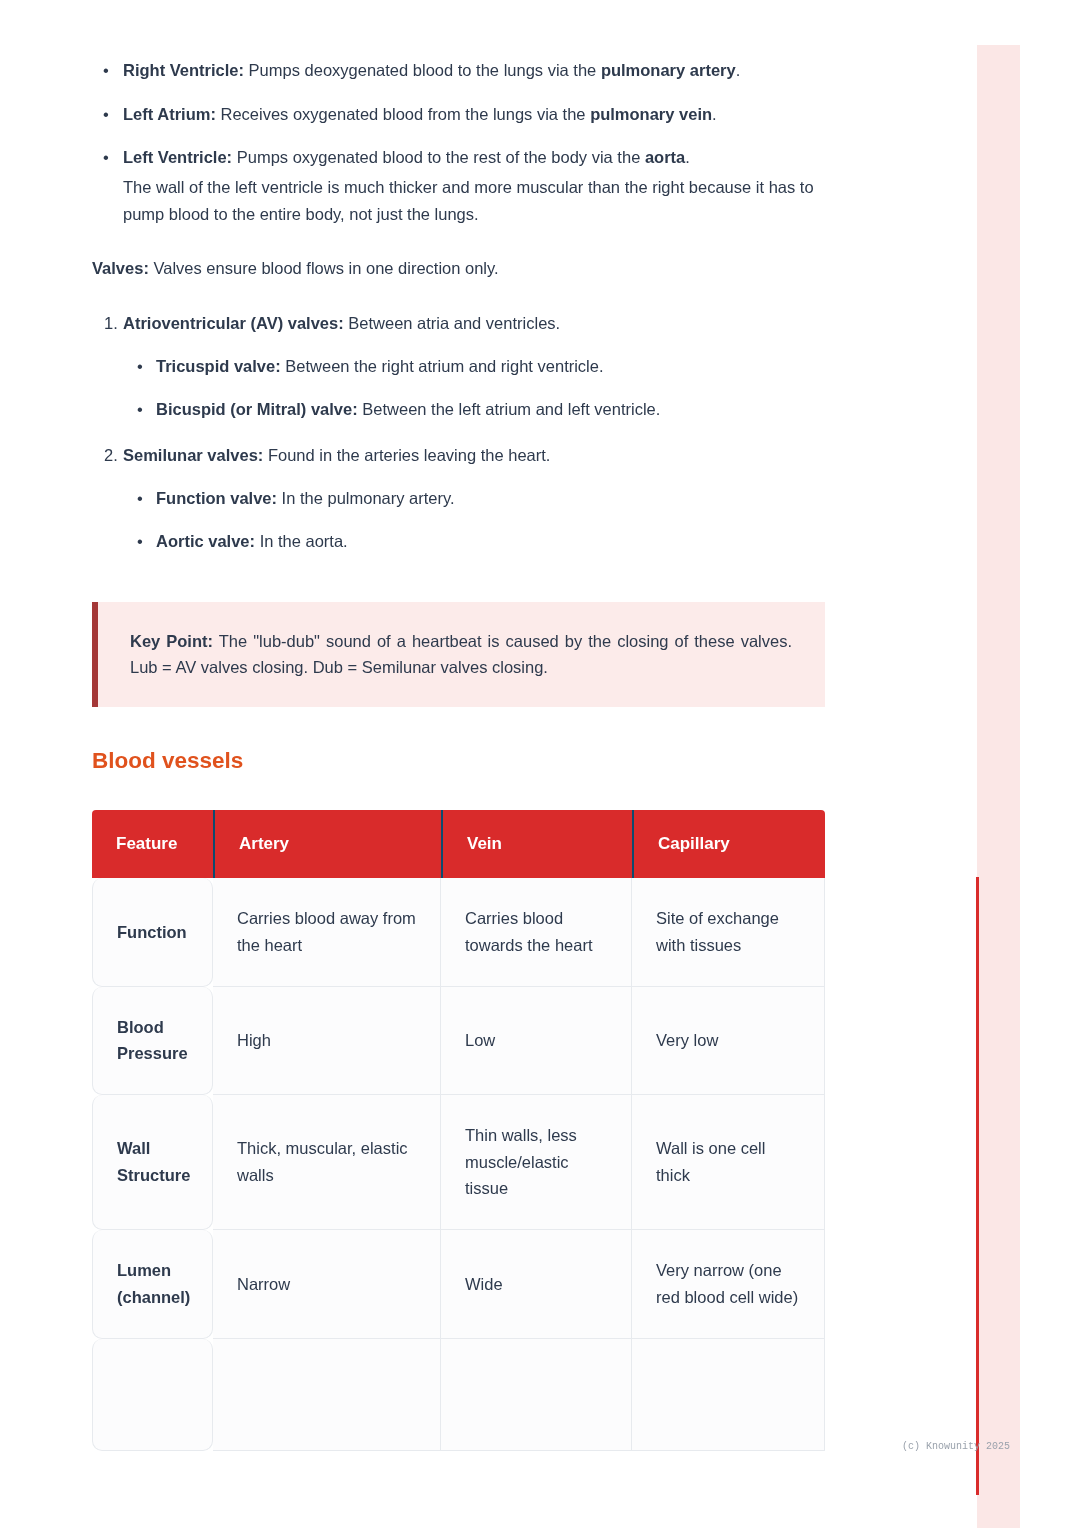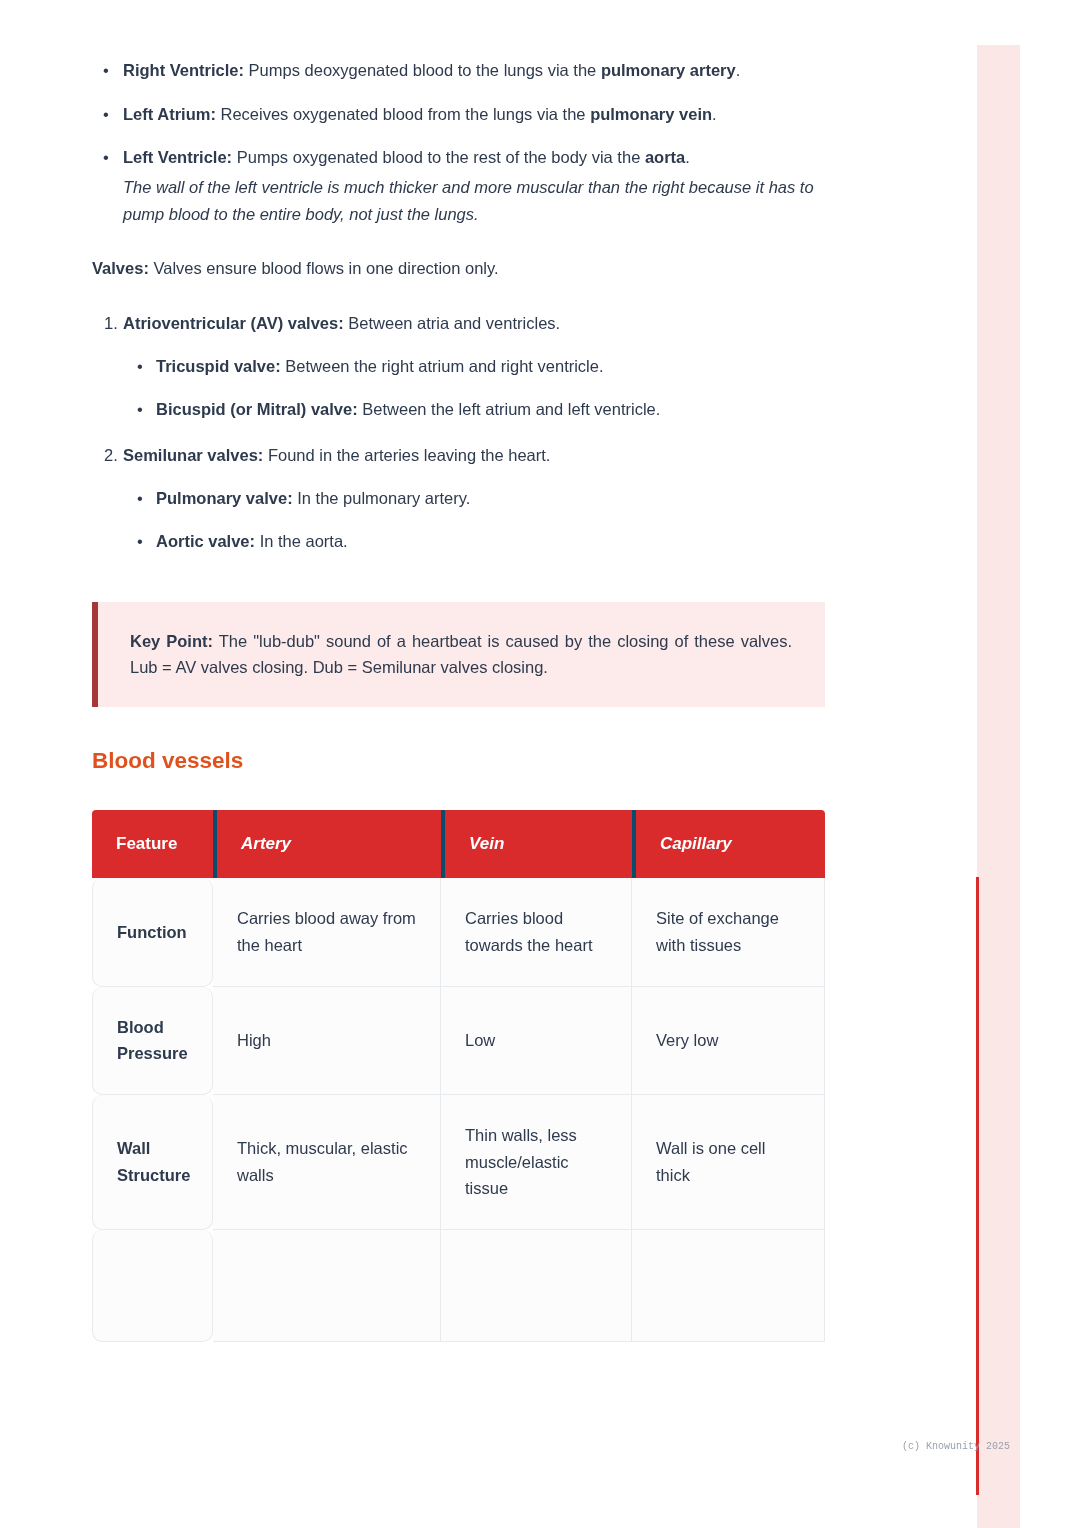--- a/index.html
+++ b/index.html
@@ -11,42 +11,42 @@
     color:var(--text,#2e3a4d);
     font-size:16.5px; line-height:1.62;
   }
   .side-strip { position:absolute; top:45px; right:60px; width:43px; height:1483px; background:var(--side-strip-bg,#fbe7e6); }
   .side-strip-line { position:absolute; top:877px; left:976px; width:3px; height:618px; background:var(--side-strip-line,#d92b2b); }
   .content { position:relative; width:733px; margin-left:92px; padding-top:57px; }
   strong { font-weight:700; }
   ul.bullet-list { list-style:none; margin:0; padding:0; }
   ul.bullet-list > li { position:relative; padding-left:31px; margin-bottom:17px; }
   ul.bullet-list > li::before { content:"•"; position:absolute; left:11px; top:0; }
-  .note { font-style:italic; margin-top:3px; }
+  .note { margin-top:3px; }
   .valves-para { margin:27px 0 8px 0; }
   .numbered { margin-top:29px; }
   .num-item { display:flex; margin-bottom:20px; }
   .num-item:last-child { margin-bottom:0; }
   .num { flex:none; width:19px; margin-left:12px; }
   .num-body { flex:1; }
   ul.sub-list { list-style:none; margin:5px 0 0 0; padding:0; }
   ul.sub-list > li { position:relative; padding-left:33px; margin-top:16px; }
   ul.sub-list > li::before { content:"•"; position:absolute; left:14px; top:0; }
   .callout {
     margin-top:47px; background:var(--callout-bg,#fcebea);
     border-left:6px solid var(--callout-border,#a43737);
     padding:26px 33px 26px 32px; text-align:justify;
   }
   .section-heading { margin:40px 0 0 0; font-size:22.5px; line-height:1.2; font-weight:700; color:var(--heading-orange,#e0521d); }
   table.vessel-table { margin-top:36px; border-collapse:separate; border-spacing:0; table-layout:fixed; width:733px; }
   .vessel-table th {
     background:var(--table-header-bg,#d92b2b); color:#ffffff; font-weight:700;
     text-align:left; font-size:17px; padding:23px 24px; line-height:1.3;
   }
-  .vessel-table th + th { border-left:4px solid #0c4a6e;font-style:italic; }
+  .vessel-table th + th { border-left:2px solid #0c4a6e; }
   .vessel-table th:first-child { border-top-left-radius:4px; }
   .vessel-table th:last-child { border-top-right-radius:4px; }
   .vessel-table td {
     background:#fcfcfd; padding:27px 24px; vertical-align:middle;
     border-right:1px solid #e7eaee; border-bottom:1px solid #e7eaee;
   }
   .vessel-table td:first-child { border-left:1px solid #e7eaee; font-weight:700;border-radius:10px; }
   .vessel-table tr.partial td { height:112px; }
   .footer-note { position:absolute; top:1439px; right:70px; font-size:10px; color:#9aa2ac; z-index:2;font-family:Liberation Mono, monospace; }
 </style>
@@ -95,21 +95,21 @@
     </div>
 
     <div class="num-item">
       <span class="num">2.</span>
       <div class="num-body">
         <div>
           <strong>Semilunar valves:</strong><span> Found in the arteries leaving the heart.</span>
         </div>
         <ul class="sub-list">
           <li>
-            <strong>Pulmonary valve:</strong><span> In the pulmonary artery.</span>
+            <strong>Function valve:</strong><span> In the pulmonary artery.</span>
           </li>
           <li>
             <strong>Aortic valve:</strong><span> In the aorta.</span>
           </li>
         </ul>
       </div>
     </div>
 
   </div>
 
@@ -146,20 +146,26 @@
         <td>High</td>
         <td>Low</td>
         <td>Very low</td>
       </tr>
       <tr>
         <td>Wall Structure</td>
         <td>Thick, muscular, elastic walls</td>
         <td>Thin walls, less muscle/elastic tissue</td>
         <td>Wall is one cell thick</td>
       </tr>
+      <tr>
+        <td>Lumen (channel)</td>
+        <td>Narrow</td>
+        <td>Wide</td>
+        <td>Very narrow (one red blood cell wide)</td>
+      </tr>
       <tr class="partial">
         <td></td>
         <td></td>
         <td></td>
         <td></td>
       </tr>
     </tbody>
   </table>
 
 </div>

